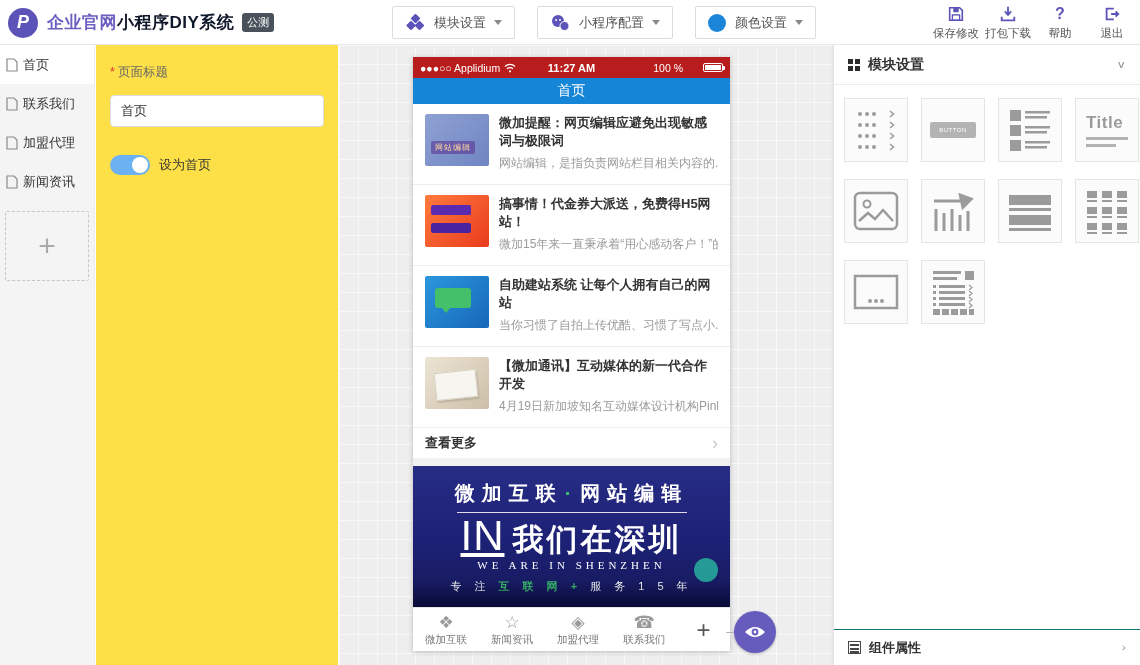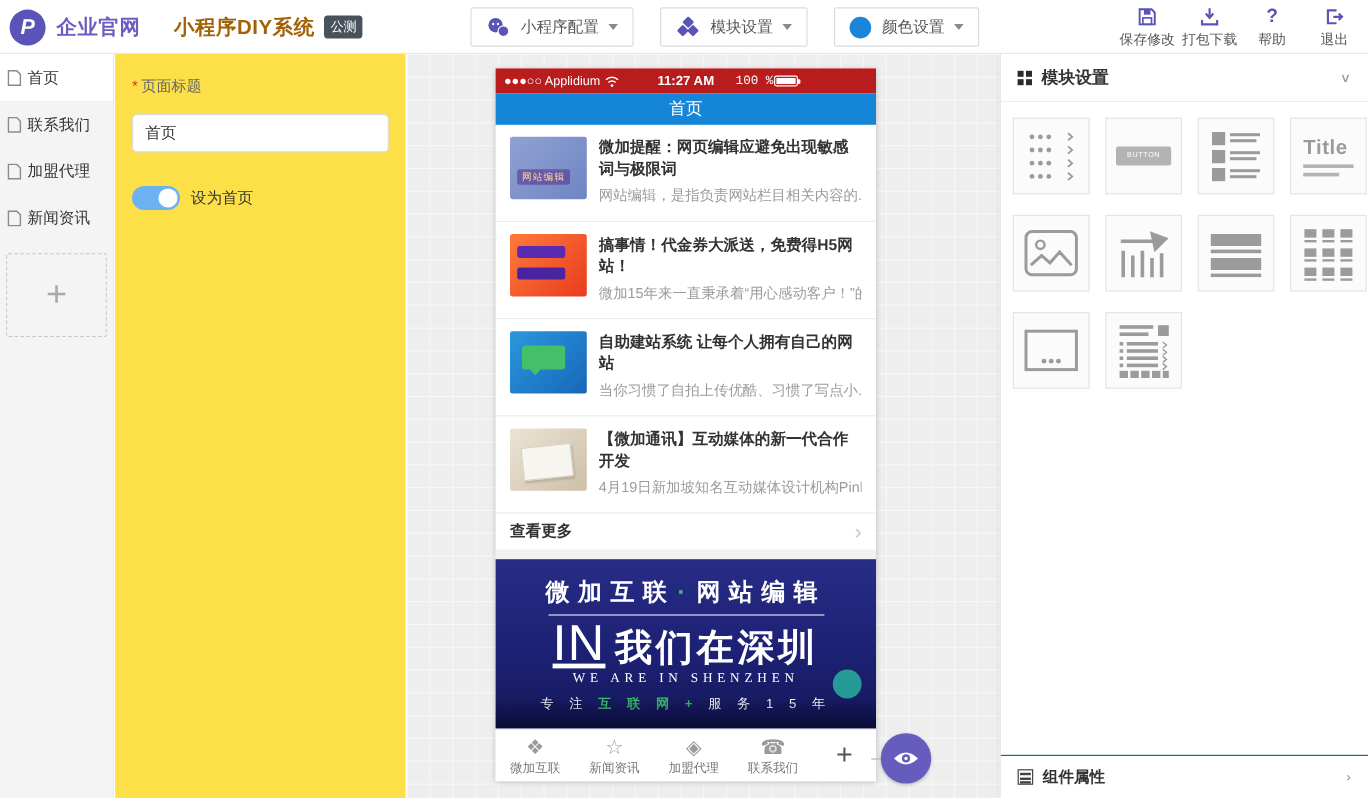--- a/index.html
+++ b/index.html
@@ -8,21 +8,21 @@
 
   
   .header { position:absolute; top:0; left:0; width:1140px; height:45px;
     background:#fff; border-bottom:1px solid #e8e8e8; z-index:30; }
   .brand { position:absolute; left:8px; top:0; height:45px; display:flex; align-items:center; }
   .logo { width:30px; height:30px; border-radius:50%; background:#5b53b7; color:#fff;
     display:flex; align-items:center; justify-content:center; font-size:18px; font-weight:bold;
     font-style:italic; }
   .brand-title { margin-left:9px; font-size:17px; font-weight:600; letter-spacing:.5px; }
   .brand-title .accent { color:#6a5fc1; }
-  .brand-title .rest { color:#a16207;margin-left:28px; }
+  .brand-title .rest { color:#0f172a; }
   .badge { margin-left:8px; background:#49525a; color:#fff; font-size:11px;
     padding:2px 5px; border-radius:3px; font-weight:normal; }
 
   .dropdowns { position:absolute; left:392px; top:6px; display:flex; gap:22px; }
   .dd { height:33px; border:1px solid #dcdcdc; border-radius:2px; background:#fff;
     display:flex; align-items:center; padding:0 12px; cursor:pointer; }
   .dd .ic { margin-right:9px; display:flex; align-items:center; }
   .dd .lbl { font-size:13px; color:#555; }
   .caret { width:0; height:0; border-left:4px solid transparent; border-right:4px solid transparent;
     border-top:5px solid #8a8a8a; margin-left:8px; }
@@ -66,21 +66,21 @@
                      linear-gradient(90deg,#f8f8f8 1px,transparent 1px);
     background-size:19px 19px; }
 
   
   .phone { position:absolute; left:413px; top:57px; width:317px; height:594px; background:#fff;
     box-shadow:0 1px 5px rgba(0,0,0,.22); display:flex; flex-direction:column; z-index:5; }
   .statusbar { height:21px; background:#b91c1c; color:#fff; display:flex; align-items:center;
     padding:0 7px; font-size:10.5px; flex:0 0 auto; }
   .sb-left { display:flex; align-items:center; gap:4px; width:110px; }
   .sb-time { flex:1; text-align:center; font-weight:bold; font-size:11px; }
-  .sb-right { width:110px; display:flex; align-items:center; gap:0;font-family:Liberation Mono, monospace; }
+  .sb-right { width:110px; display:flex; align-items:center; justify-content:flex-end; gap:20px; }
   .battery { width:20px; height:9px; border:1px solid #fff; border-radius:2px; position:relative;
     display:flex; align-items:center; padding:1px; }
   .battery .fill { height:100%; width:100%; background:#fff; }
   .battery:after { content:""; position:absolute; right:-3px; top:2px; width:2px; height:4px;
     background:#fff; border-radius:0 1px 1px 0; }
   .navbar { height:26px; background:#1585d8; color:#fff; display:flex; align-items:center;
     justify-content:center; font-size:14px; flex:0 0 auto; }
 
   .news-item { height:81px; display:flex; padding:10px 12px; border-bottom:1px solid #ededed;
     cursor:pointer; flex:0 0 auto; }
@@ -186,38 +186,38 @@
     <div class="brand-title">
       <span class="accent">企业官网</span><span class="rest">小程序DIY系统</span>
     </div>
     <span class="badge">公测</span>
   </div>
 
   <div class="dropdowns">
     <div class="dd">
       <span class="ic">
         <svg width="20" height="20" viewBox="0 0 20 20">
+          <rect x="7" y="2" width="7" height="7" rx="1" transform="rotate(45 10.5 5.5)" fill="#5b53b7"></rect>
+          <rect x="2.5" y="9" width="7" height="7" rx="1" transform="rotate(45 6 12.5)" fill="#5b53b7"></rect>
+          <rect x="11" y="9" width="7" height="7" rx="1" transform="rotate(45 14.5 12.5)" fill="#5b53b7"></rect>
+        </svg>
+      </span>
+      <span class="lbl">模块设置</span>
+      <span class="caret"></span>
+    </div>
+    <div class="dd">
+      <span class="ic">
+        <svg width="20" height="20" viewBox="0 0 20 20">
           <circle cx="8" cy="8" r="6" fill="#5b53b7"></circle>
           <circle cx="14.5" cy="13" r="4.5" fill="#5b53b7" stroke="#fff" stroke-width="1"></circle>
           <circle cx="6" cy="7" r="1" fill="#fff"></circle>
             <circle cx="10" cy="7" r="1" fill="#fff"></circle>
         </svg>
       </span>
       <span class="lbl">小程序配置</span>
-      <span class="caret"></span>
-    </div>
-    <div class="dd">
-      <span class="ic">
-        <svg width="20" height="20" viewBox="0 0 20 20">
-          <rect x="7" y="2" width="7" height="7" rx="1" transform="rotate(45 10.5 5.5)" fill="#5b53b7"></rect>
-          <rect x="2.5" y="9" width="7" height="7" rx="1" transform="rotate(45 6 12.5)" fill="#5b53b7"></rect>
-          <rect x="11" y="9" width="7" height="7" rx="1" transform="rotate(45 14.5 12.5)" fill="#5b53b7"></rect>
-        </svg>
-      </span>
-      <span class="lbl">模块设置</span>
       <span class="caret"></span>
     </div>
     <div class="dd">
       <span class="ic">
         <span class="color-dot"></span>
       </span>
       <span class="lbl">颜色设置</span>
       <span class="caret"></span>
     </div>
   </div>

